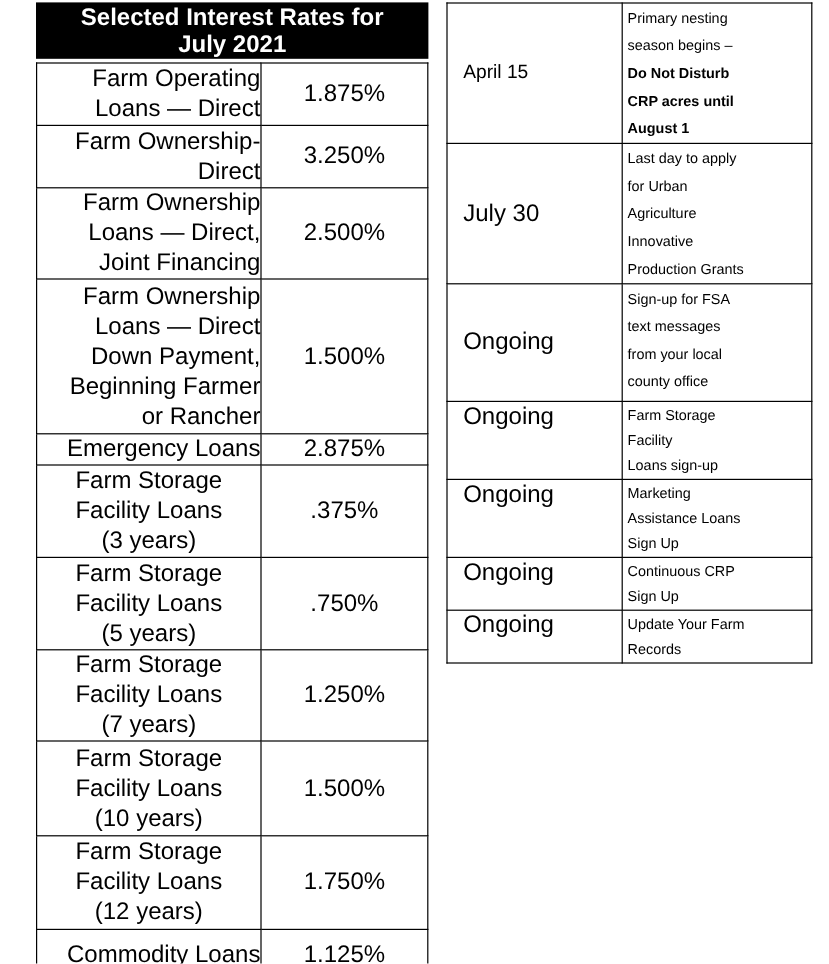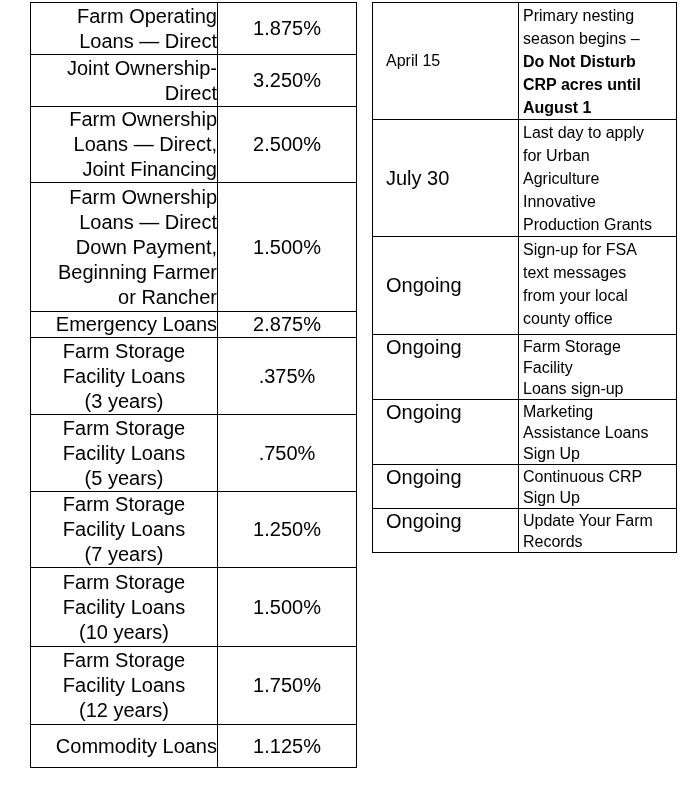--- a/index.html
+++ b/index.html
@@ -59,46 +59,48 @@
     font-size: 20px;
     vertical-align: top;
     text-align: left;
   }
   td.date.vm { vertical-align: middle; padding-top: 0; }
   td.date.f16 { font-size: 16px; }
   td.date.f17 { font-size: 20px; }
   td.desc {
     padding-left: 4px;
     padding-top: 1px;
-    font-size: 16px;
+    font-size: 12px;
     vertical-align: top;
     text-align: left;
     white-space: pre-line;
   }
   td.desc.lhA { line-height: 23px; }
   td.desc.lhB { line-height: 21px; }
   .b { font-weight: bold; }
 </style>
 </head>
 <body>
 
 <div class="panel panel-rates">
+  <div class="head">Selected Interest Rates for
+July 2021</div>
   <table class="tbl">
     <colgroup>
         <col style="width:187px">
         <col>
       </colgroup>
     <tbody>
         <tr style="height:52px">
       <td class="lbl">Farm Operating
 Loans — Direct</td>
       <td class="rate">1.875%</td>
     </tr>
     <tr style="height:52px">
-      <td class="lbl">Joint Ownership-
+      <td class="lbl">Farm Ownership-
 Direct</td>
       <td class="rate">3.250%</td>
     </tr>
     <tr style="height:76px">
       <td class="lbl">Farm Ownership
 Loans — Direct,
 Joint Financing</td>
       <td class="rate">2.500%</td>
     </tr>
     <tr style="height:129px">

